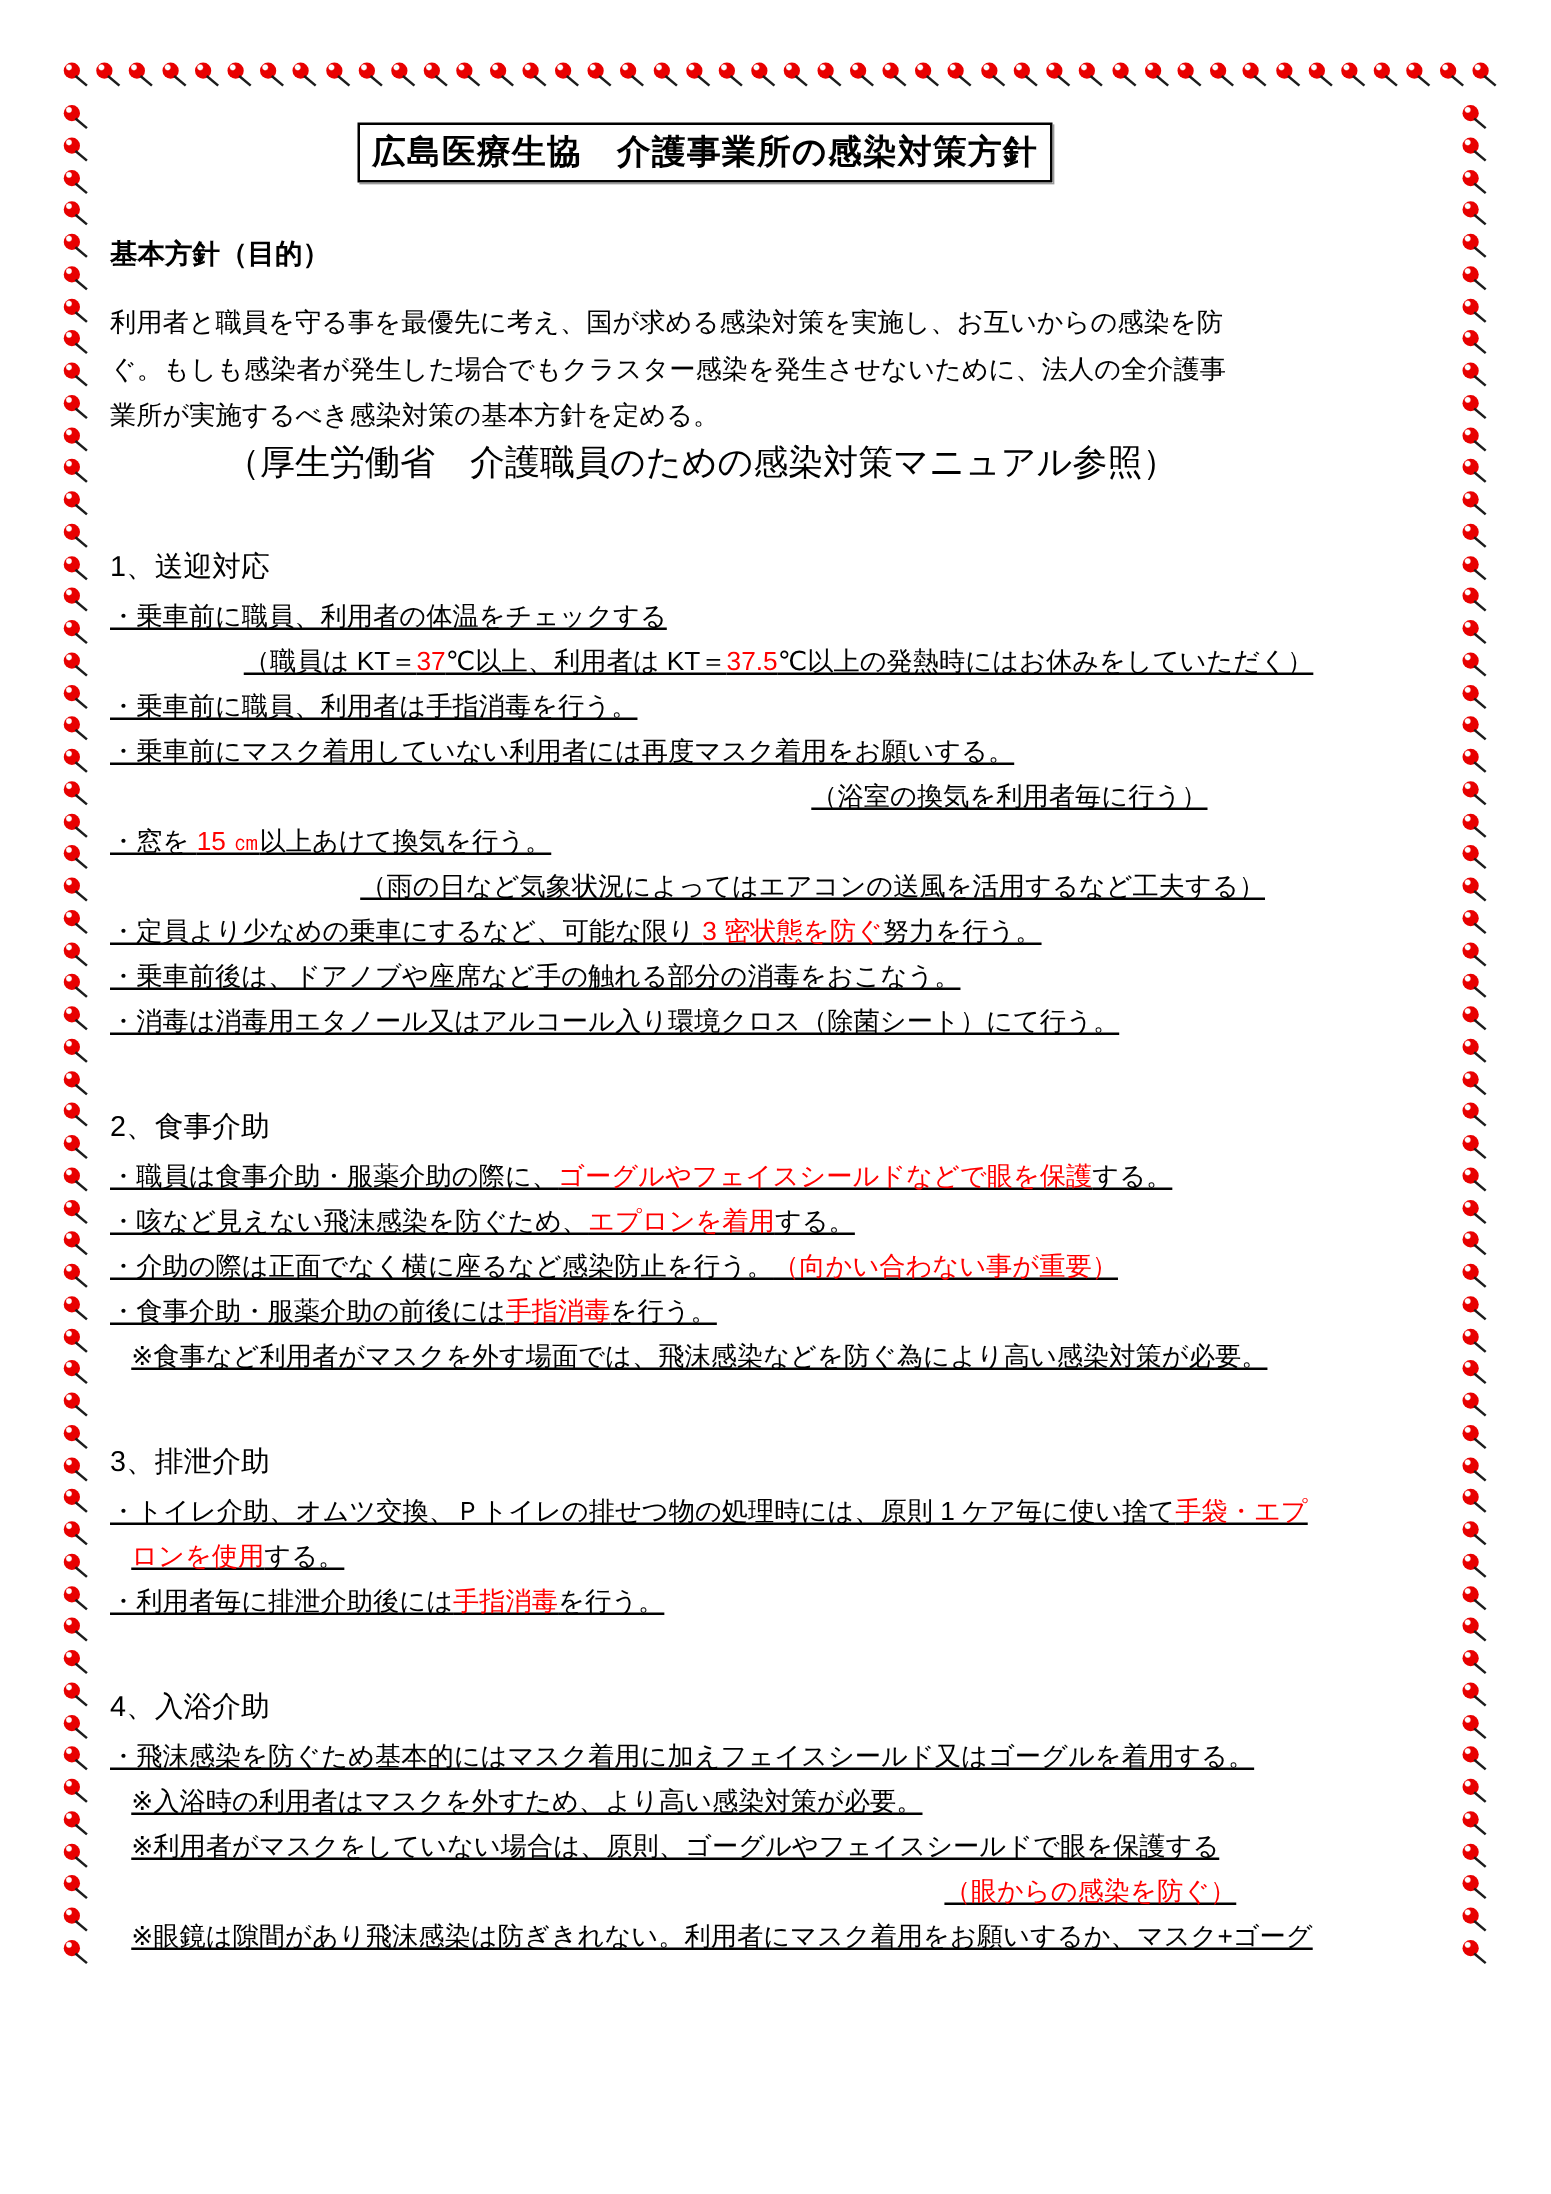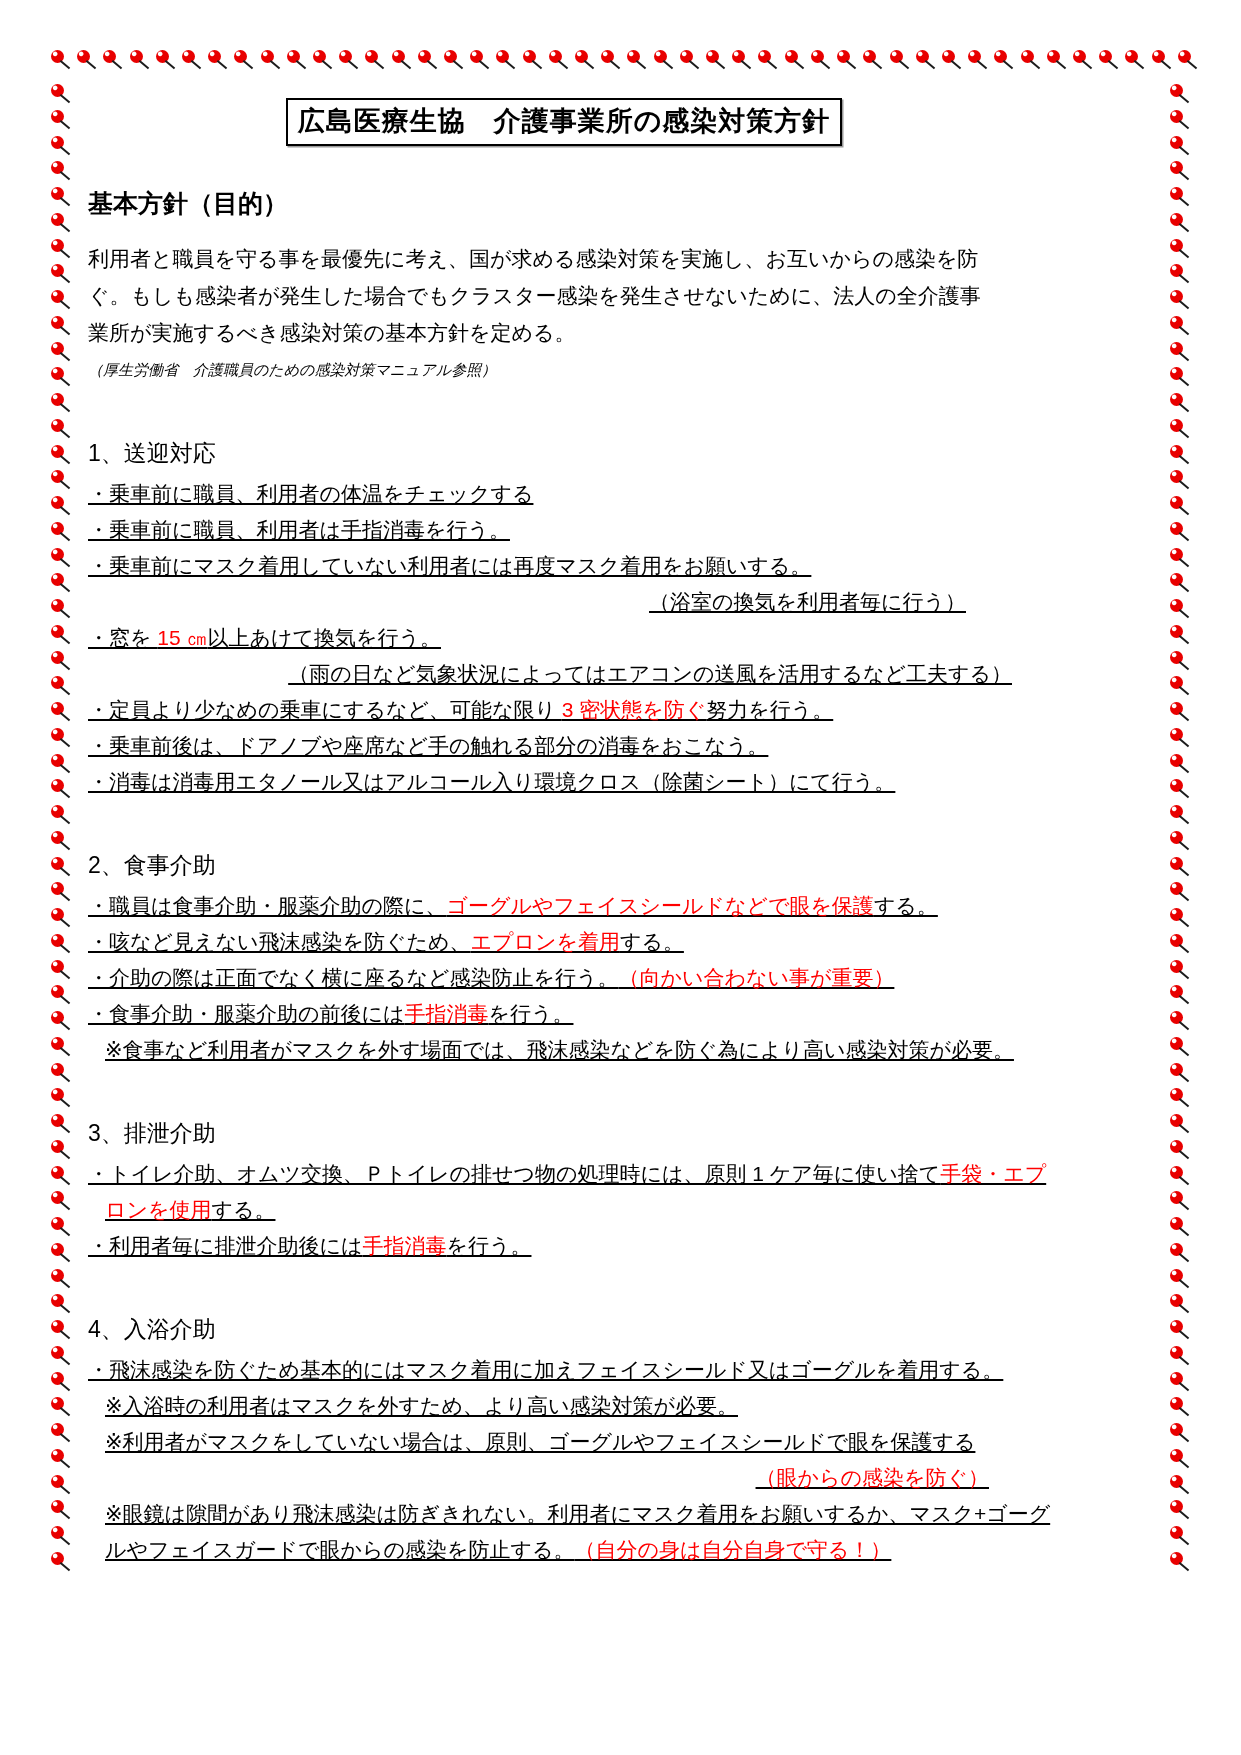--- a/index.html
+++ b/index.html
@@ -21,23 +21,23 @@
   .pin::after{
     content:'';position:absolute;left:10px;top:10px;width:12px;height:1.7px;background:#1c1c1c;
     transform:rotate(40deg);transform-origin:0 0;
   }
   
   .content{position:absolute;left:88px;top:98px;width:952px;}
   .title-box{
     display:table;margin:0 auto 40px;font-size:27px;font-weight:bold;letter-spacing:1px;
     border:2px solid #000;box-shadow:1.5px 1.5px 0 #9a9a9a;padding:3px 10px 5px;white-space:nowrap;
   }
-  .main-heading{font-size:25px;font-weight:bold;margin:0 0 20px;line-height:34px;}
+  .main-heading{font-size:22px;font-weight:bold;margin:0 0 20px;line-height:34px;}
   .intro-line{font-size:21px;line-height:37px;white-space:nowrap;}
-  .ref{font-size:15px;line-height:37px;text-align:left;padding-right:6px;white-space:nowrap;font-style:italic;}
+  .ref{font-size:28px;line-height:37px;text-align:center;padding-right:6px;white-space:nowrap;}
   section{margin-top:44px;}
   .sec-heading{font-size:23px;line-height:42px;margin-bottom:2px;}
   .line{font-size:21px;line-height:36px;white-space:nowrap;text-decoration:underline;}
   .red{color:var(--red);}
   .indent-paren{padding-left:107px;}
   .indent-note{padding-left:17px;}
   .indent-cont{padding-left:17px;}
   .align-right{text-align:right;}
 </style>
 </head>
@@ -272,20 +272,21 @@
     <div id="intro-lines">
         <div class="intro-line">利用者と職員を守る事を最優先に考え、国が求める感染対策を実施し、お互いからの感染を防</div>
         <div class="intro-line">ぐ。もしも感染者が発生した場合でもクラスター感染を発生させないために、法人の全介護事</div>
         <div class="intro-line">業所が実施するべき感染対策の基本方針を定める。</div>
       </div>
     <div class="ref">（厚生労働省　介護職員のための感染対策マニュアル参照）</div>
     <div id="sections">
         <section>
           <div class="sec-heading">1、送迎対応</div>
           <div class="line"><span>・乗車前に職員、利用者の体温をチェックする</span></div>
+          <div class="line indent-paren"><span>（職員は KT＝</span><span class="red">37</span><span>℃以上、利用者は KT＝</span><span class="red">37.5</span><span>℃以上の発熱時にはお休みをしていただく）</span></div>
           <div class="line"><span>・乗車前に職員、利用者は手指消毒を行う。</span></div>
           <div class="line"><span>・乗車前にマスク着用していない利用者には再度マスク着用をお願いする。</span></div>
           <div class="line align-right" style="padding-right: 74px;"><span>（浴室の換気を利用者毎に行う）</span></div>
           <div class="line"><span>・窓を </span><span class="red">15 ㎝</span><span>以上あけて換気を行う。</span></div>
           <div class="line align-right" style="padding-right: 28px;"><span>（雨の日など気象状況によってはエアコンの送風を活用するなど工夫する）</span></div>
           <div class="line"><span>・定員より少なめの乗車にするなど、可能な限り </span><span class="red">3 密状態を防ぐ</span><span>努力を行う。</span></div>
           <div class="line"><span>・乗車前後は、ドアノブや座席など手の触れる部分の消毒をおこなう。</span></div>
           <div class="line"><span>・消毒は消毒用エタノール又はアルコール入り環境クロス（除菌シート）にて行う。</span></div>
         </section>
         <section>

